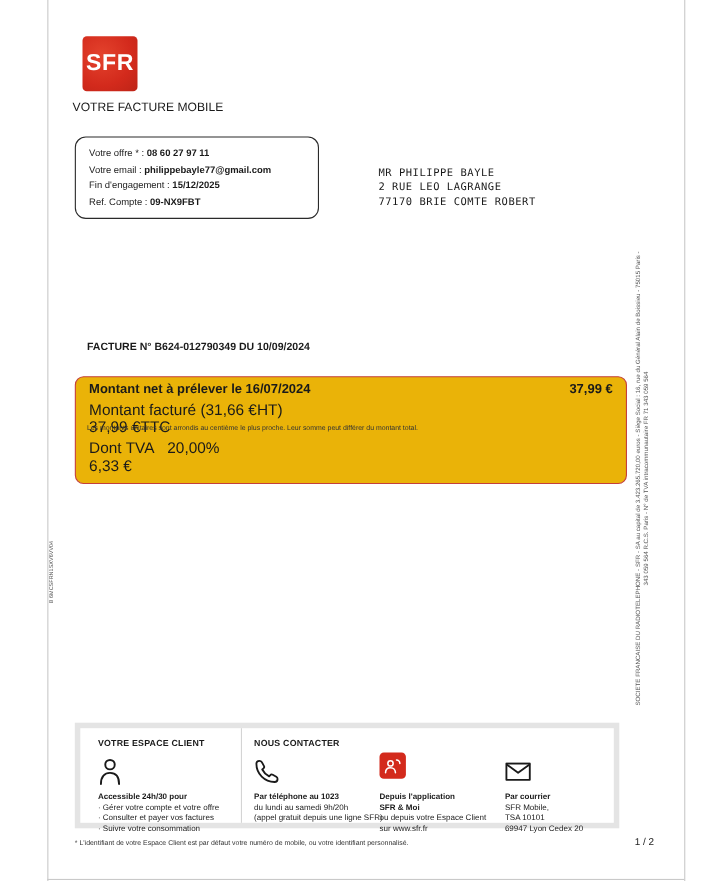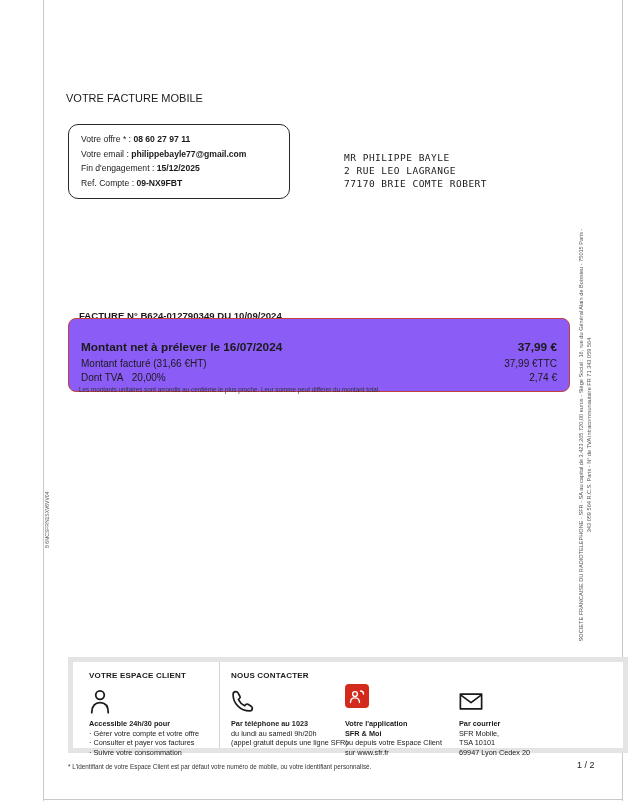--- a/index.html
+++ b/index.html
@@ -20,35 +20,35 @@
   .account-box{position:absolute;left:68px;top:124px;width:196px;border:1.3px solid #2a2a2a;
         border-radius:10px;padding:7px 12px 8px 12px;font-size:8.6px;line-height:14.5px;}
   .account-box .val{font-weight:bold;}
 
   
   .recipient{position:absolute;left:344px;top:151px;font-family:"DejaVu Sans Mono","Liberation Mono",monospace;
         font-size:9.5px;line-height:13px;letter-spacing:0.5px;}
 
   
   .invoice-header{position:absolute;left:79px;top:310px;font-size:9.6px;font-weight:bold;}
-  .amount-box{position:absolute;left:68px;top:318px;width:476px;border:1.5px solid #c4403c;
-        border-radius:8px;padding:21px 12px 8px 12px;background:#8b5cf6;}
+  .amount-box{position:absolute;left:68px;top:342px;width:476px;border:1.5px solid #c4403c;
+        border-radius:8px;padding:3px 12px 8px 12px;background:#eab308;}
   .amount-row{display:flex;justify-content:space-between;align-items:baseline;}
   .amount-row.main{font-size:11.8px;font-weight:bold;margin-bottom:4px;}
-  .amount-row.sub{font-size:10px;margin-top:3px;}
+  .amount-row.sub{font-size:14px;margin-top:3px;flex-direction:column;}
   .amount-note{position:absolute;left:79px;top:386px;font-size:6.3px;color:#333;}
 
   
   .doc-ref-left{position:absolute;left:47px;top:520px;transform:translate(-50%,-50%) rotate(-90deg);
         font-size:5px;color:#555;white-space:nowrap;}
   .legal-right{position:absolute;left:585px;top:435px;transform:translate(-50%,-50%) rotate(-90deg);
         font-size:5.6px;line-height:7.5px;color:#555;text-align:center;white-space:nowrap;}
 
   
-  .footer-panel{position:absolute;left:68px;top:657px;width:560px;height:96px;
+  .footer-panel{position:absolute;left:68px;top:657px;width:495px;height:96px;
         border:5px solid #e4e4e4;box-sizing:border-box;background:#fff;}
   .fp-col{position:absolute;top:9px;}
   .fp-col.c1{left:16px;width:130px;}
   .fp-col.c2{left:158px;width:112px;}
   .fp-col.c3{left:272px;width:110px;}
   .fp-col.c4{left:386px;width:105px;}
   .fp-title{font-size:8px;font-weight:bold;letter-spacing:0.2px;}
   .fp-icon{position:absolute;top:17px;left:0;height:26px;display:flex;align-items:center;}
   .fp-text{position:absolute;top:48px;left:0;font-size:7.3px;line-height:9.6px;white-space:nowrap;}
   .fp-text .b{font-weight:bold;}
@@ -64,20 +64,23 @@
 </style>
 </head>
 <body>
 
 <div id="page">
 
   <div class="vline" style="left:43px;"></div>
   <div class="vline" style="left:622px;"></div>
   <div class="hline-bottom"></div>
 
+  <div class="logo">
+    <span>SFR</span>
+  </div>
 
   <div class="page-title">VOTRE FACTURE MOBILE</div>
 
   <div class="account-box">
     <div><span>Votre offre * : </span><span class="val">08 60 27 97 11</span></div>
     <div><span>Votre email : </span><span class="val">philippebayle77@gmail.com</span></div>
     <div><span>Fin d'engagement : </span><span class="val">15/12/2025</span></div>
     <div><span>Ref. Compte : </span><span class="val">09-NX9FBT</span></div>
   </div>
 
@@ -93,21 +96,21 @@
     <div class="amount-row main">
       <span>Montant net à prélever le 16/07/2024</span>
       <span>37,99 €</span>
     </div>
     <div class="amount-row sub">
       <span>Montant facturé (31,66 €HT)</span>
       <span>37,99 €TTC</span>
     </div>
     <div class="amount-row sub">
       <span>Dont TVA&nbsp;&nbsp;&nbsp;20,00%</span>
-      <span>2,74 €</span>
+      <span>6,33 €</span>
     </div>
   </div>
 
   <div class="amount-note">Les montants unitaires sont arrondis au centième le plus proche. Leur somme peut différer du montant total.</div>
 
   <div class="doc-ref-left">B 6MCSFRN1SXV6VV04</div>
 
   <div class="legal-right">
     <div>SOCIETE FRANCAISE DU RADIOTELEPHONE - SFR - SA au capital de 3.423.265.720,00 euros - Siège Social : 16, rue du Général Alain de Boissieu - 75015 Paris -</div>
     <div>343 059 564 R.C.S. Paris - N° de TVA intracommunautaire FR 71 343 059 564</div>
@@ -151,21 +154,21 @@
       <div class="fp-icon" style="top:12px;">
         <div class="app-badge">
           <svg class="ic-w" width="16" height="16" viewBox="0 0 16 16">
             <circle cx="6" cy="6" r="2.4"></circle>
             <path d="M1.5 14.5 c0-3 2-4.6 4.5-4.6 s4.5 1.6 4.5 4.6"></path>
             <path d="M11.5 3 c1.6 0 3 1.3 3 3"></path>
           </svg>
         </div>
       </div>
       <div class="fp-text">
-        <div class="b">Votre l'application</div>
+        <div class="b">Depuis l'application</div>
         <div class="b">SFR &amp; Moi</div>
         <div>ou depuis votre Espace Client</div>
         <div>sur www.sfr.fr</div>
       </div>
     </div>
 
     <div class="fp-col c4">
       <div class="fp-icon">
         <svg class="ic" width="24" height="17" viewBox="0 0 22 16">
           <rect x="1" y="1" width="20" height="14"></rect>

